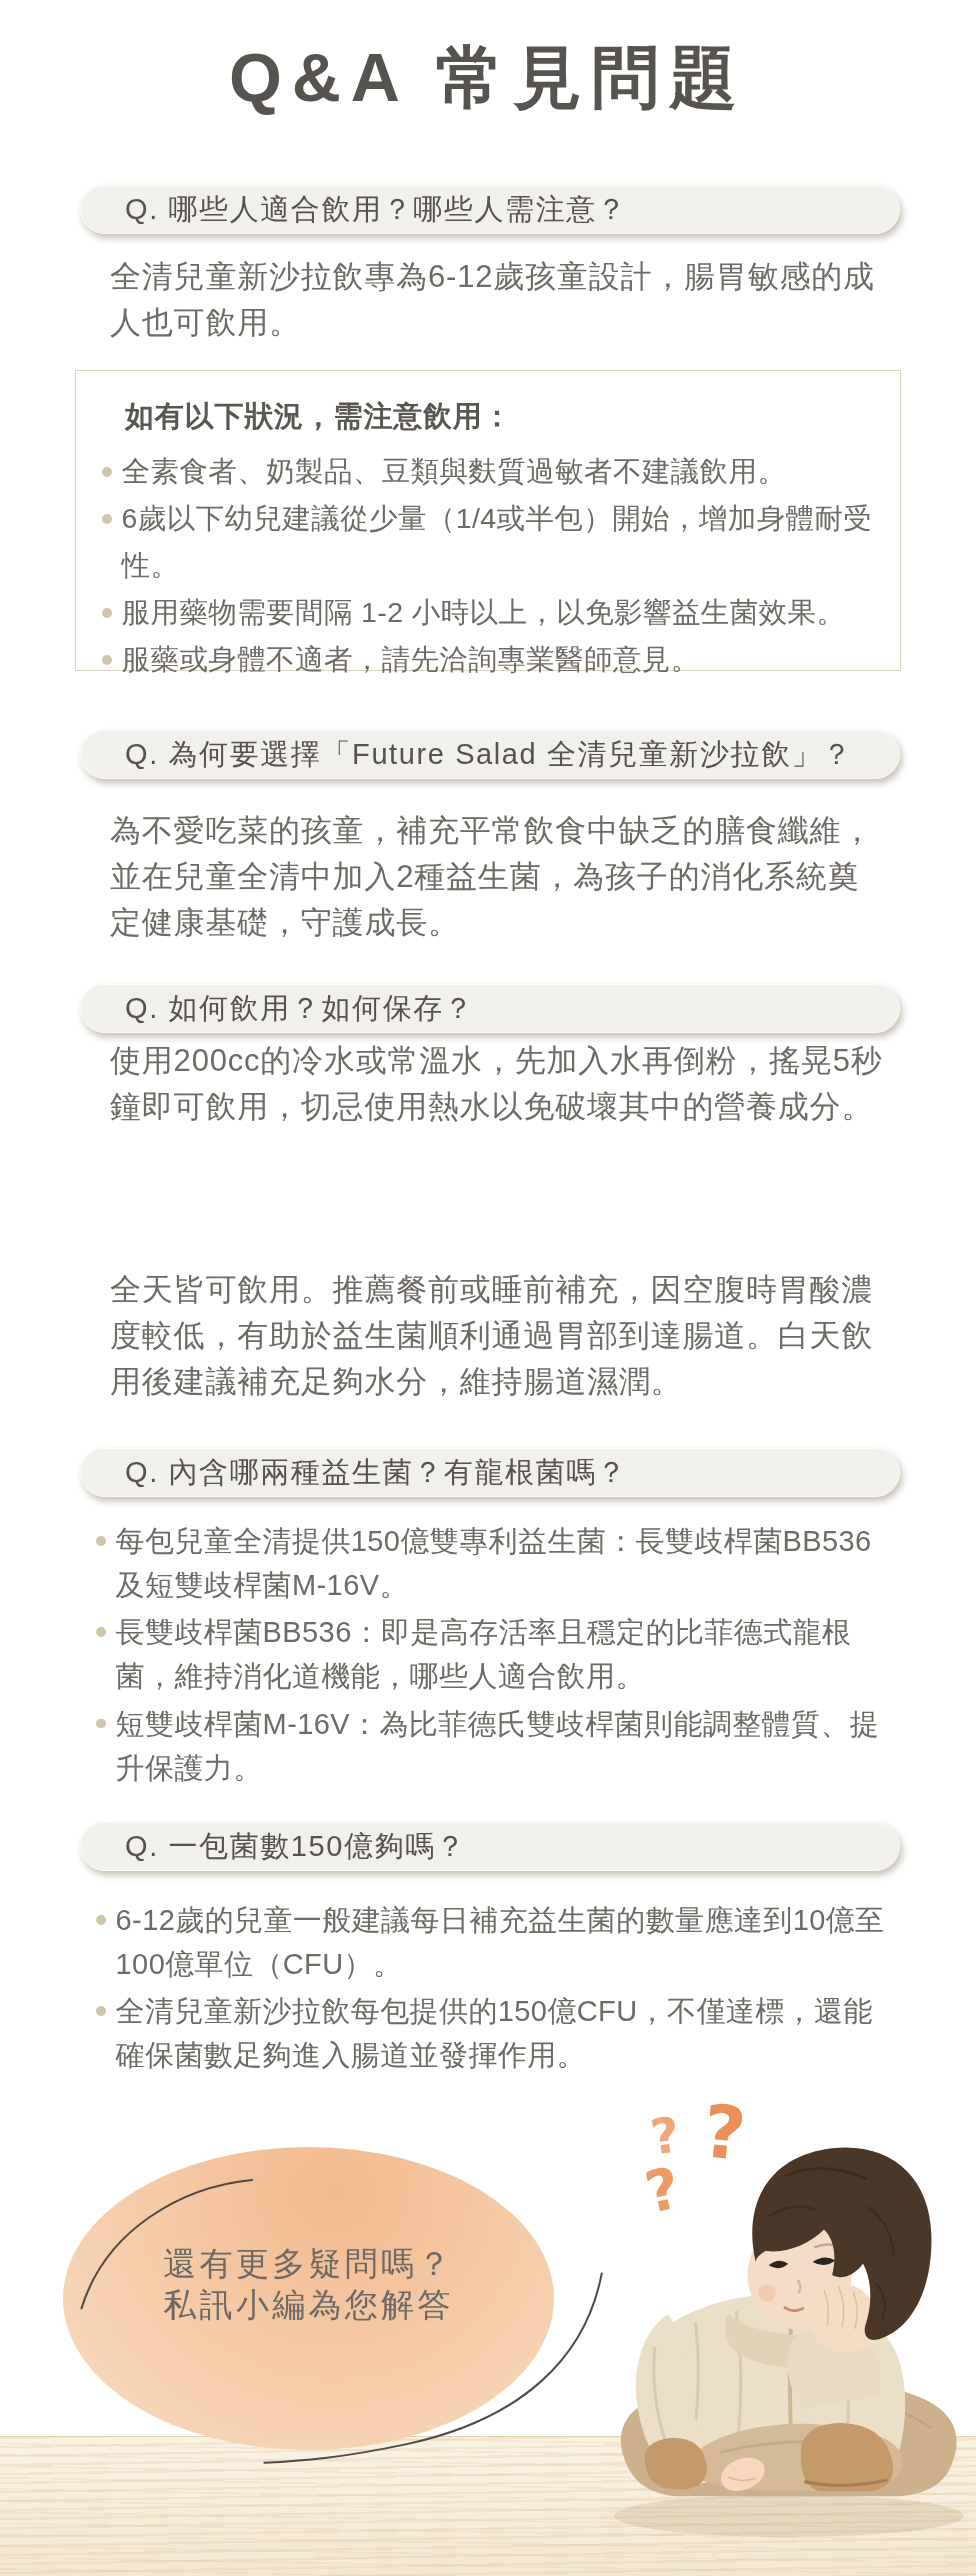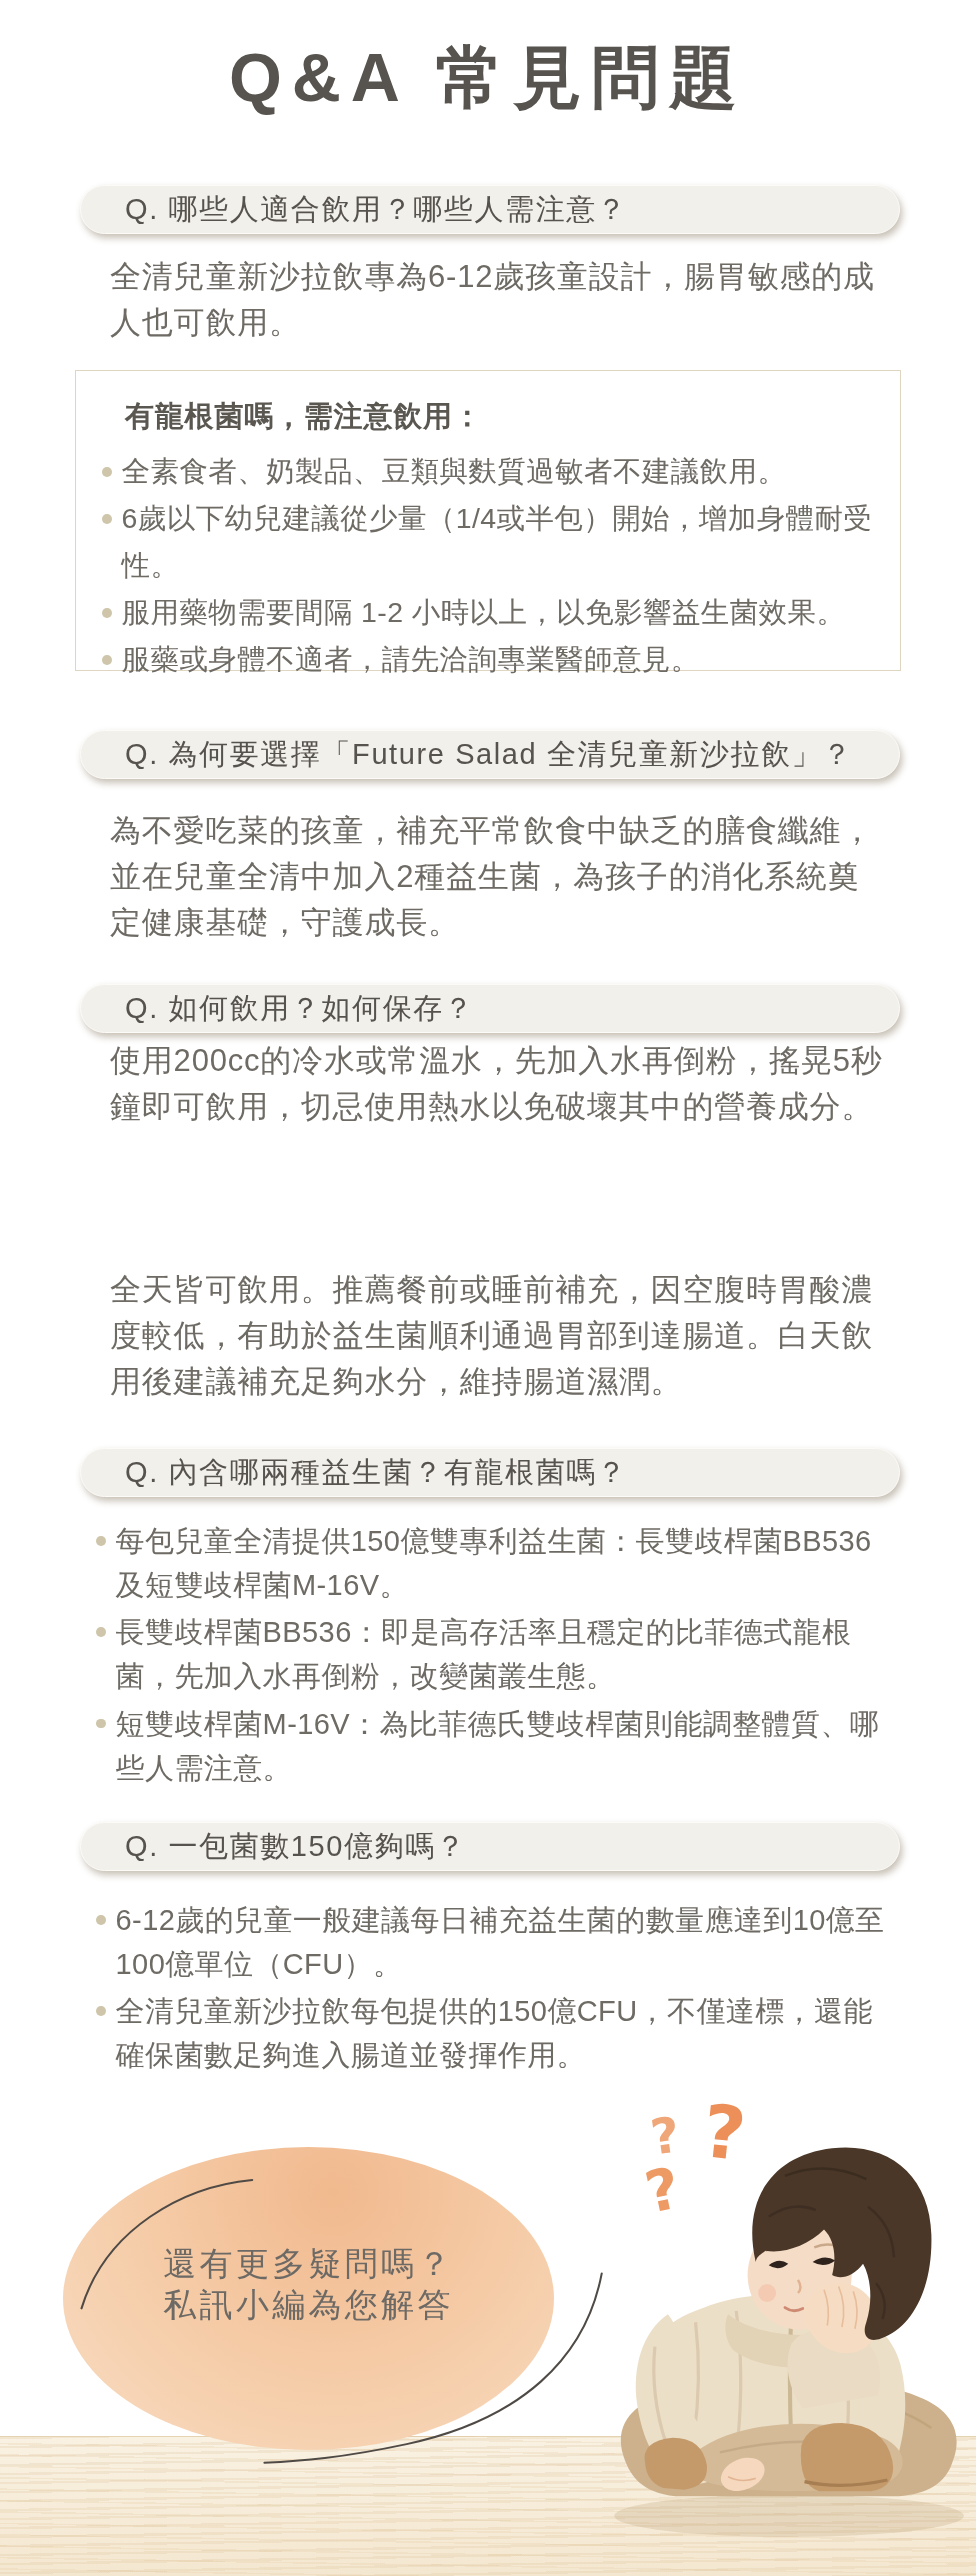--- a/index.html
+++ b/index.html
@@ -58,21 +58,21 @@
 <div class="page">
 
   <div class="page-title">Q&amp;A 常見問題</div>
 
   <div class="q-pill" style="top:185px">
     <span>Q. 哪些人適合飲用？哪些人需注意？</span>
   </div>
   <div class="answer" style="top:254px">全清兒童新沙拉飲專為6-12歲孩童設計，腸胃敏感的成人也可飲用。</div>
 
   <div class="note-box">
-    <div class="note-heading">有龍根菌嗎，需注意飲用：</div>
+    <div class="note-heading">如有以下狀況，需注意飲用：</div>
     <div class="note-list">
       <div class="note-item">
         <span class="dot"></span>
         <span>全素食者、奶製品、豆類與麩質過敏者不建議飲用。</span>
       </div>
       <div class="note-item">
         <span class="dot"></span>
         <span>6歲以下幼兒建議從少量（1/4或半包）開始，增加身體耐受性。</span>
       </div>
       <div class="note-item">
@@ -101,25 +101,25 @@
   <div class="q-pill" style="top:1448px">
     <span>Q. 內含哪兩種益生菌？有龍根菌嗎？</span>
   </div>
   <div class="blist" style="top:1519px">
     <div class="bitem">
       <span class="dot"></span>
       <span>每包兒童全清提供150億雙專利益生菌：長雙歧桿菌BB536及短雙歧桿菌M-16V。</span>
     </div>
     <div class="bitem">
       <span class="dot"></span>
-      <span>長雙歧桿菌BB536：即是高存活率且穩定的比菲德式龍根菌，先加入水再倒粉，改變菌叢生態。</span>
-    </div>
-    <div class="bitem">
-      <span class="dot"></span>
-      <span>短雙歧桿菌M-16V：為比菲德氏雙歧桿菌則能調整體質、哪些人需注意。</span>
+      <span>長雙歧桿菌BB536：即是高存活率且穩定的比菲德式龍根菌，維持消化道機能，哪些人適合飲用。</span>
+    </div>
+    <div class="bitem">
+      <span class="dot"></span>
+      <span>短雙歧桿菌M-16V：為比菲德氏雙歧桿菌則能調整體質、提升保護力。</span>
     </div>
   </div>
 
   <div class="q-pill" style="top:1822px">
     <span>Q. 一包菌數150億夠嗎？</span>
   </div>
   <div class="blist" style="top:1898px">
     <div class="bitem">
       <span class="dot"></span>
       <span>6-12歲的兒童一般建議每日補充益生菌的數量應達到10億至100億單位（CFU）。</span>

